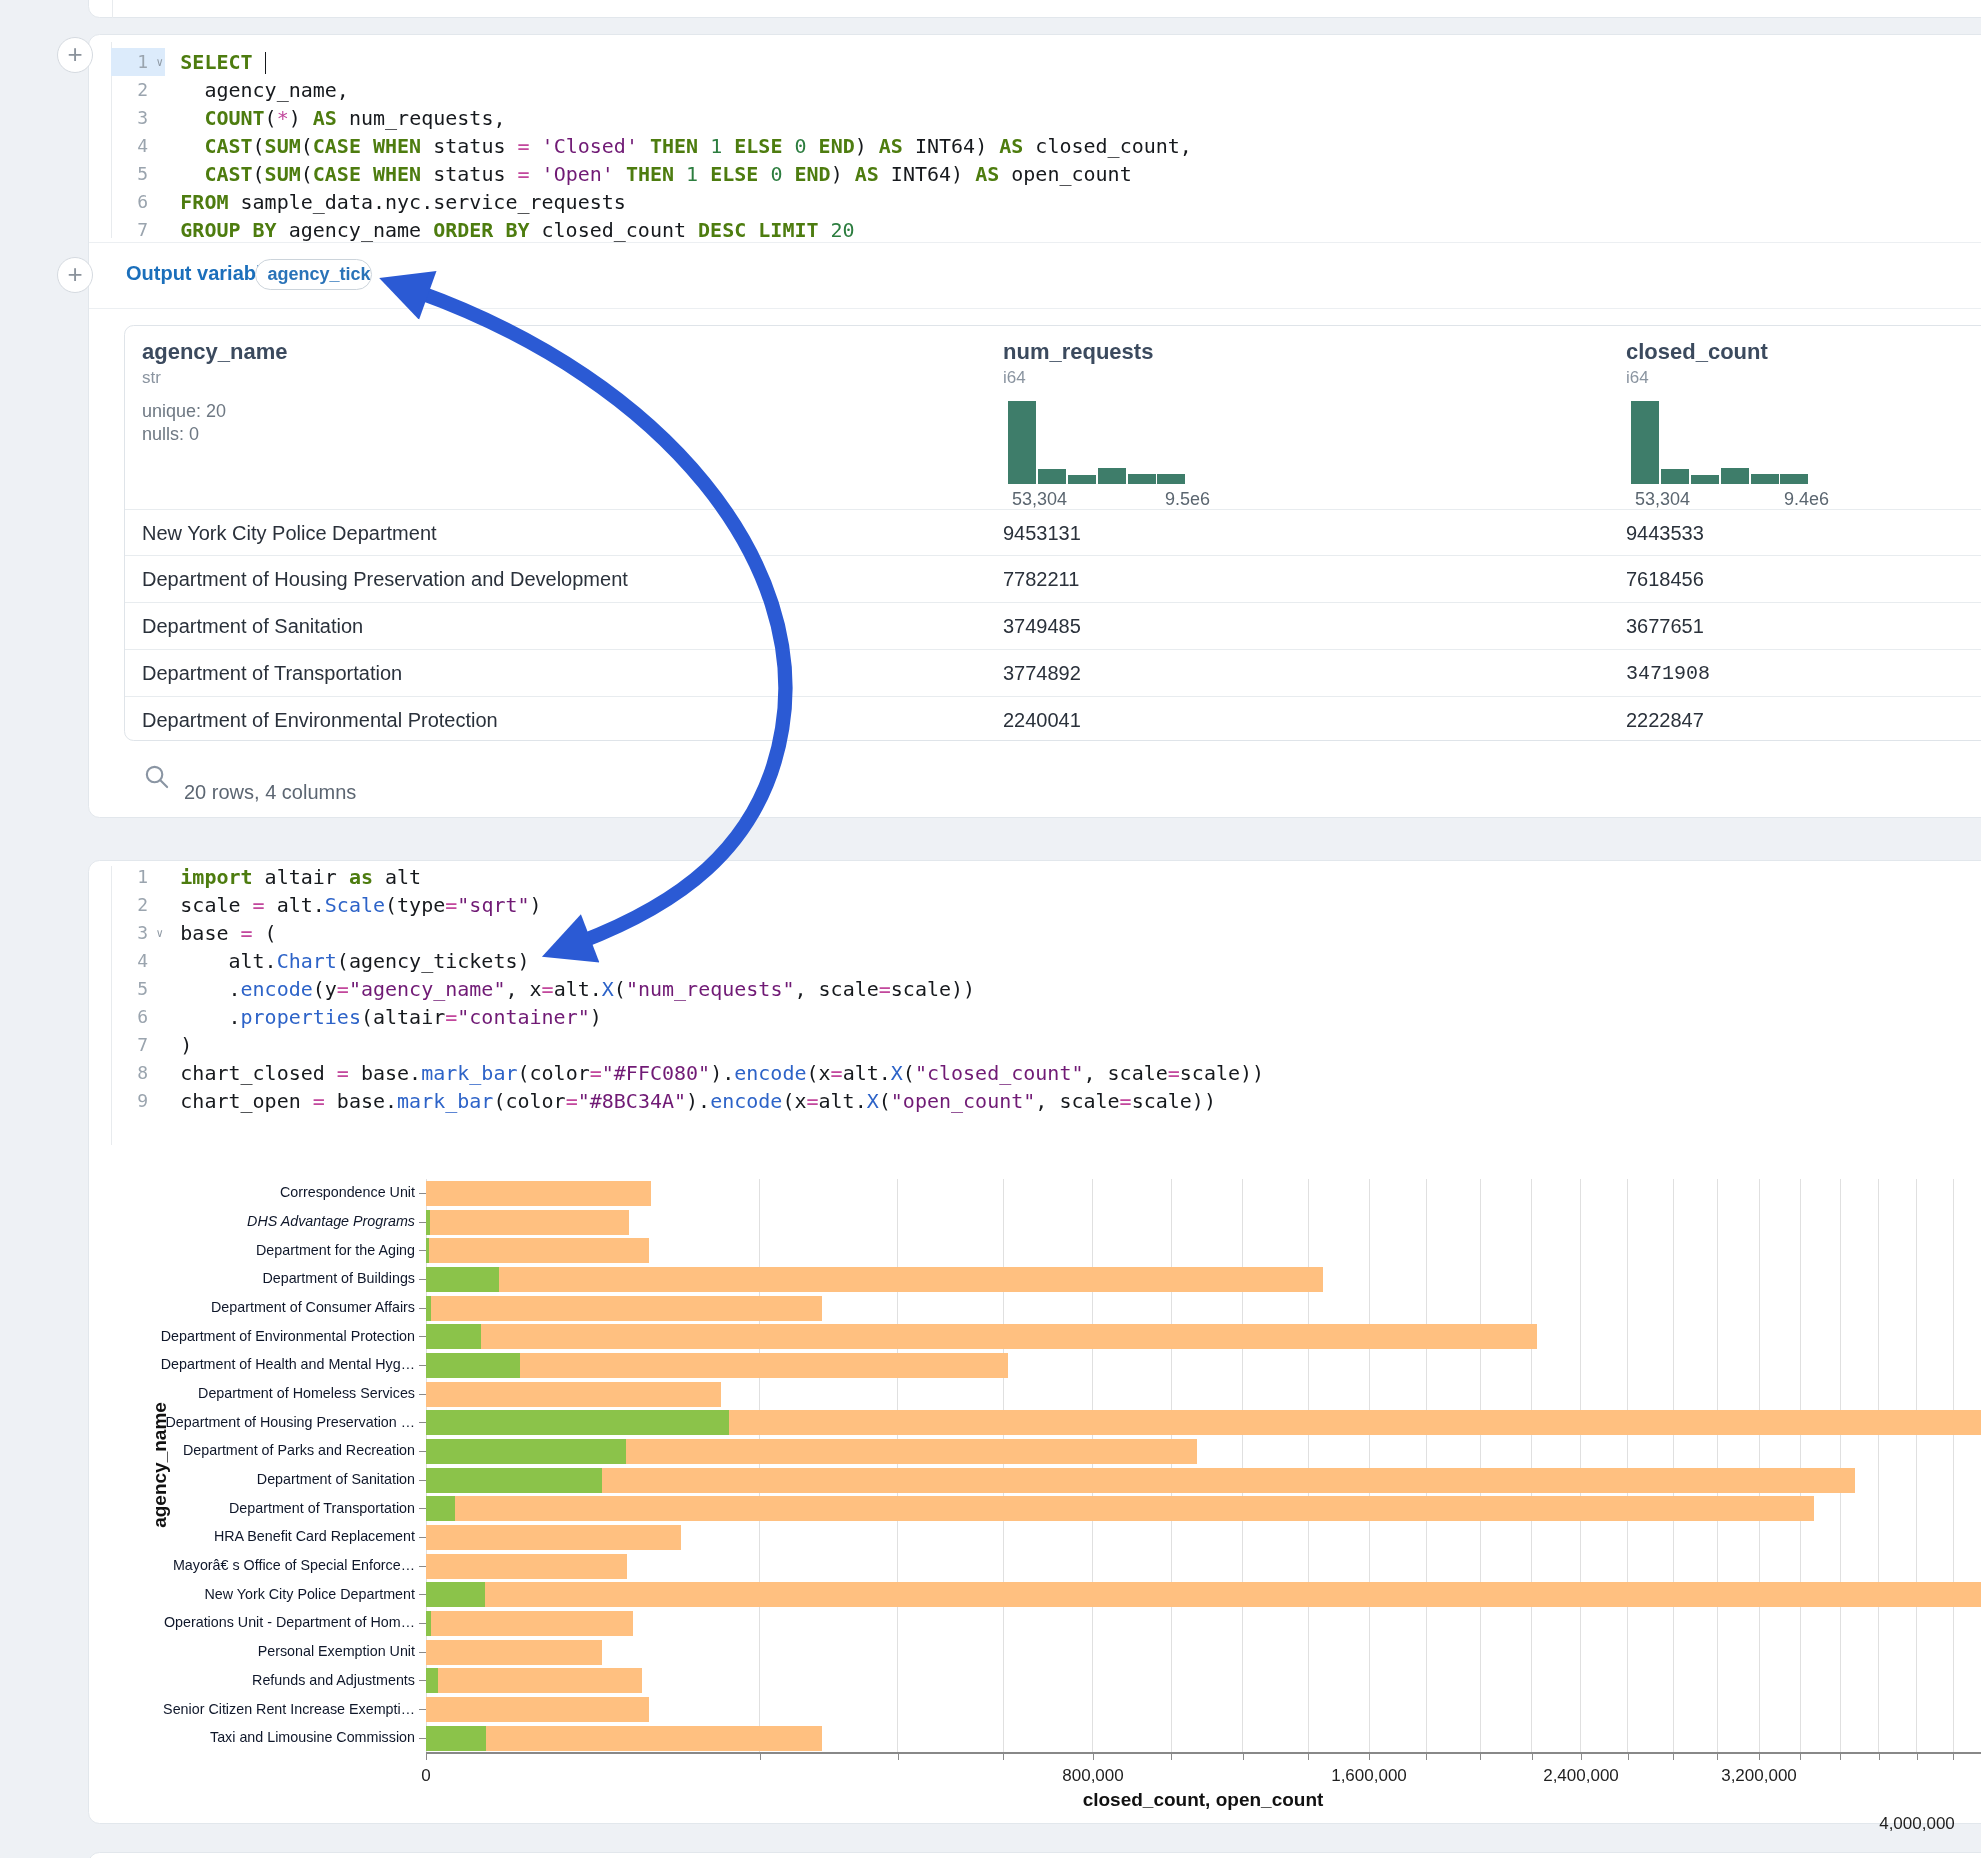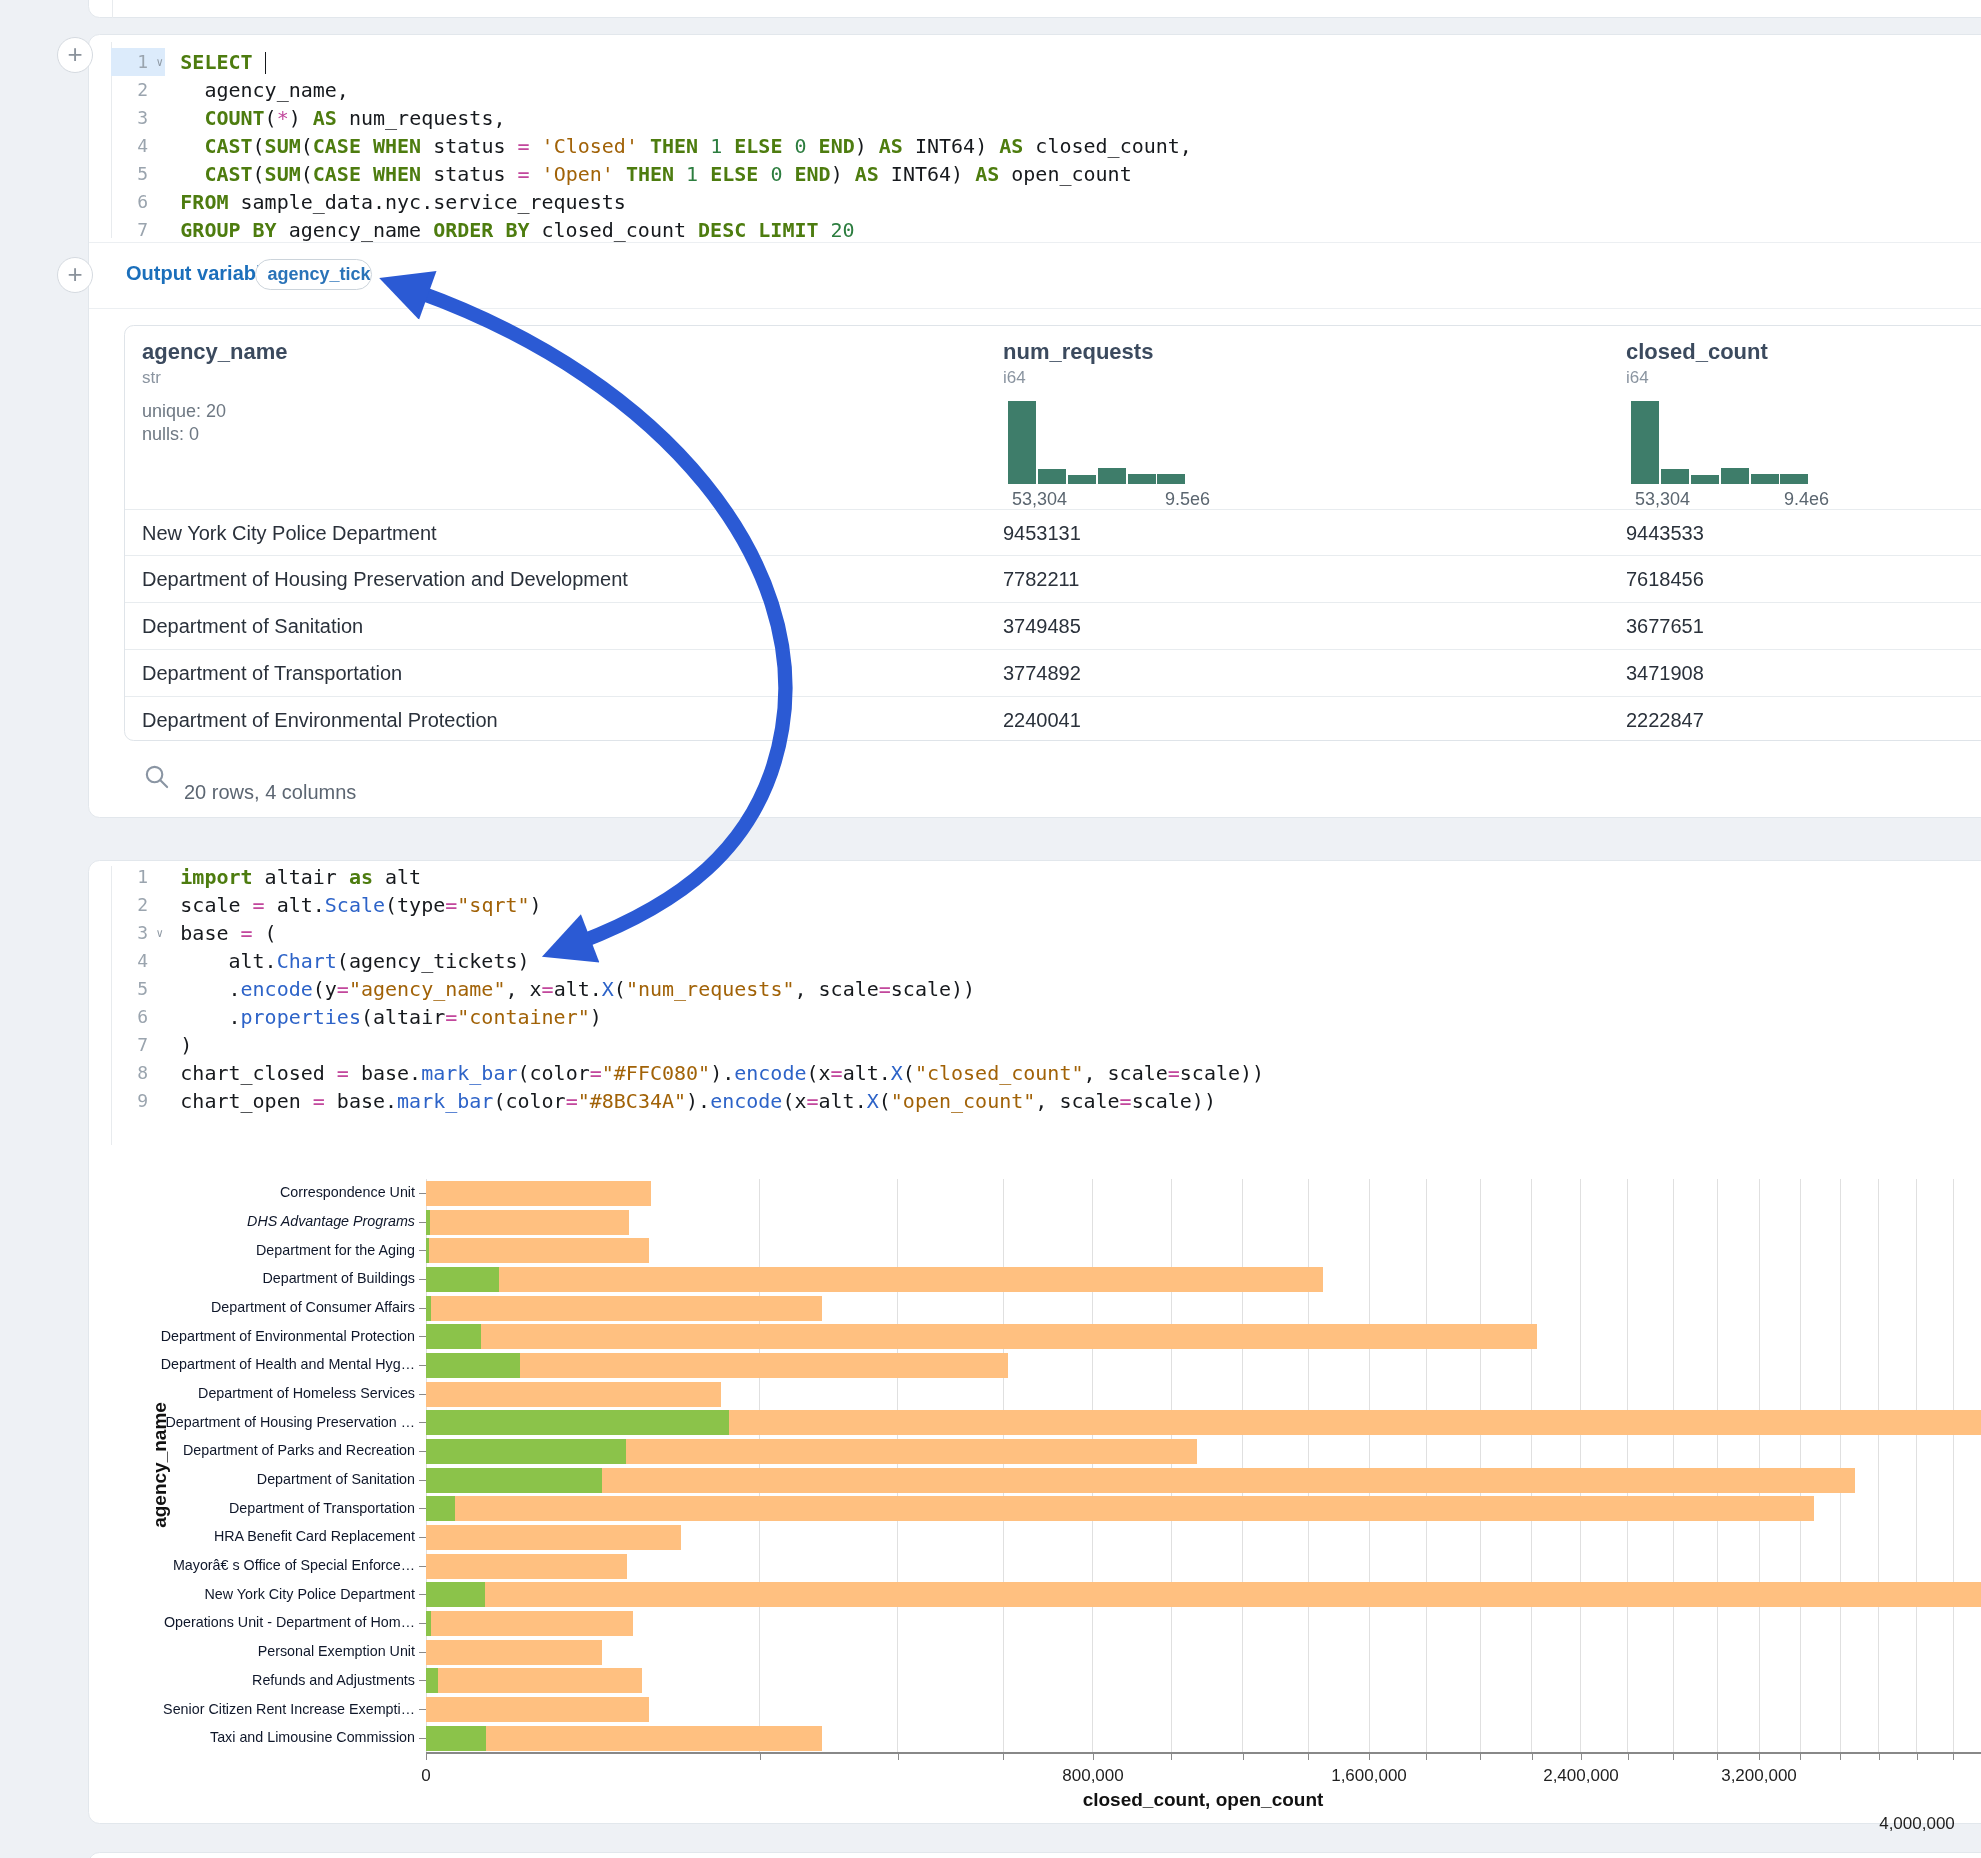--- a/index.html
+++ b/index.html
@@ -14,21 +14,21 @@
   
   .code-area{position:absolute;}
   .code-line{display:flex;height:28px;align-items:center;font-family:"DejaVu Sans Mono",monospace;font-size:20px;}
   .gutter{width:54px;flex:none;text-align:right;padding-right:17px;box-sizing:border-box;color:#9aa4ae;
           font-size:18px;position:relative;height:28px;line-height:28px;font-family:"DejaVu Sans Mono",monospace;}
   .gutter.active{background:#dcebfb;}
   .chev{position:absolute;right:1.9px;top:0;font-size:11.5px;color:#8f99a4;}
   .codetext{white-space:pre;padding-left:15.3px;line-height:28px;}
   .tok-k{color:#4d7c0f;font-weight:bold}
   .tok-f{color:#2d63c8}
-  .tok-s{color:#a16207}
+  .tok-s{color:#701a75}
   .tok-n{color:#2c7d3f}
   .tok-o{color:#c2479c}
   .tok-p{color:#16191d}
   .caret{display:inline-block;width:1.9px;height:22px;background:#15181c;vertical-align:text-bottom;}
   
   .outvar-label{position:absolute;left:126px;top:262px;font-size:20px;font-weight:bold;color:#1b6fbb;}
   .pill{position:absolute;left:255px;top:259px;width:117px;height:31px;border:1.4px solid #ccd4db;border-radius:15.3px;
         background:#fff;box-sizing:border-box;overflow:hidden;}
   .pill span{display:block;white-space:nowrap;overflow:hidden;padding:3.8px 0 0 11.5px;font-size:18px;font-weight:600;color:#2a73b8;}
   
@@ -154,21 +154,21 @@
           <div class="tcell" style="left: 1501px;">7618456</div>
         </div>
         <div class="trow" style="top: 276px;">
           <div class="tcell" style="left: 17px;">Department of Sanitation</div>
           <div class="tcell" style="left: 878px;">3749485</div>
           <div class="tcell" style="left: 1501px;">3677651</div>
         </div>
         <div class="trow" style="top: 323px;">
           <div class="tcell" style="left: 17px;">Department of Transportation</div>
           <div class="tcell" style="left: 878px;">3774892</div>
-          <div class="tcell" style="left: 1501px;">3471908</div>
+          <div class="tcell" style="left: 1501px; font-family: Liberation Mono, monospace;">3471908</div>
         </div>
         <div class="trow" style="top: 370px;">
           <div class="tcell" style="left: 17px;">Department of Environmental Protection</div>
           <div class="tcell" style="left: 878px;">2240041</div>
           <div class="tcell" style="left: 1501px;">2222847</div>
         </div>
       </div>
   </div>
 
   <svg class="tfooter-icon" width="27" height="27" viewBox="0 0 28 28">

